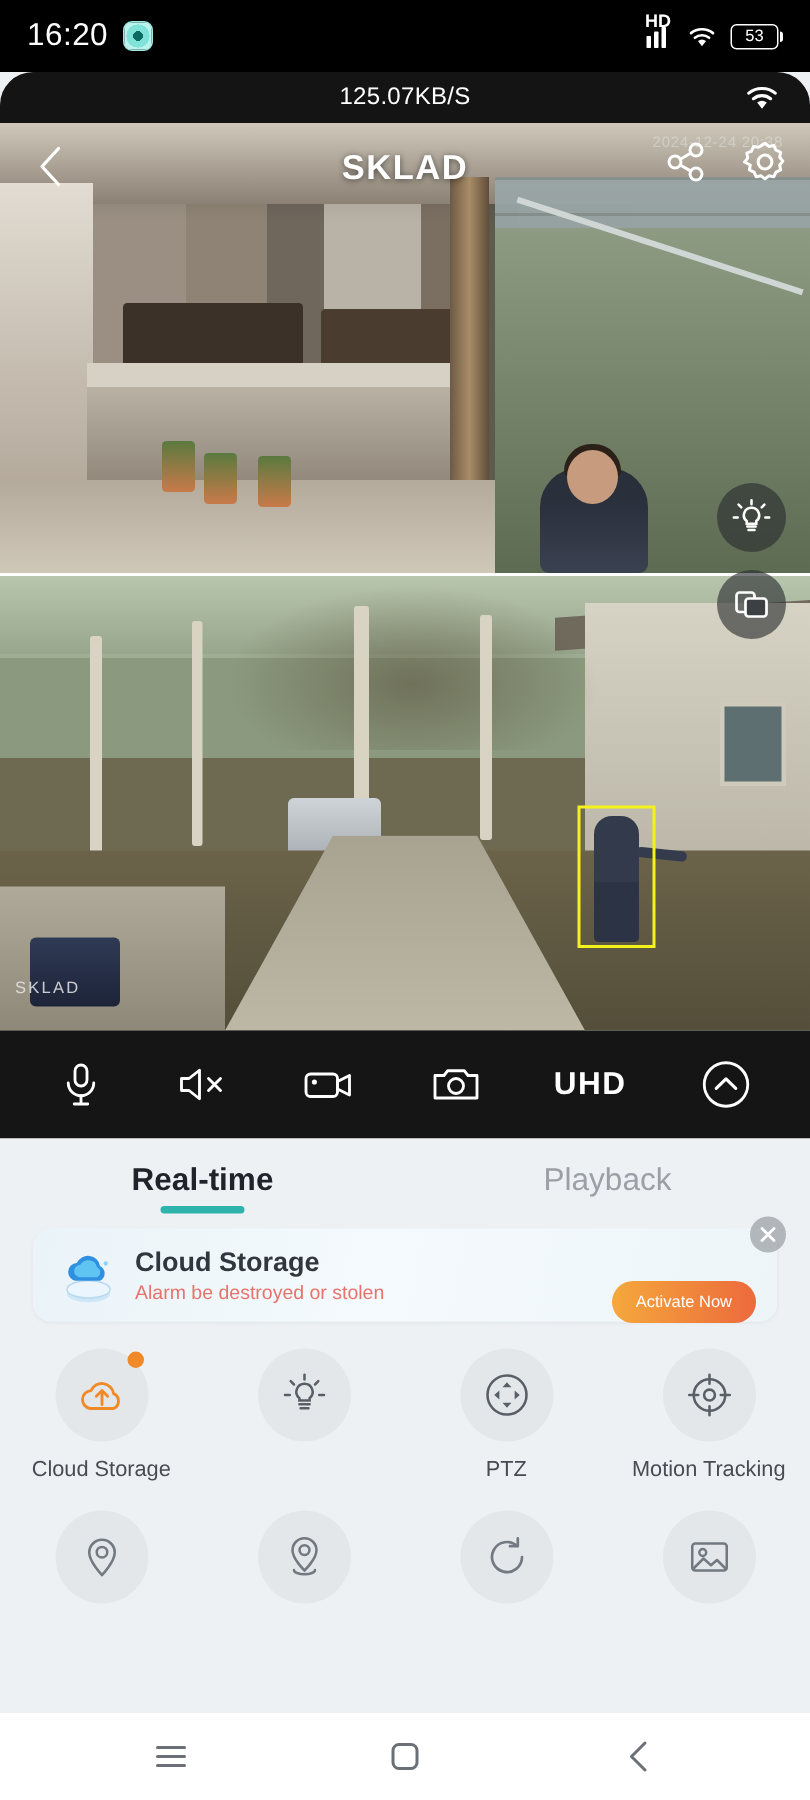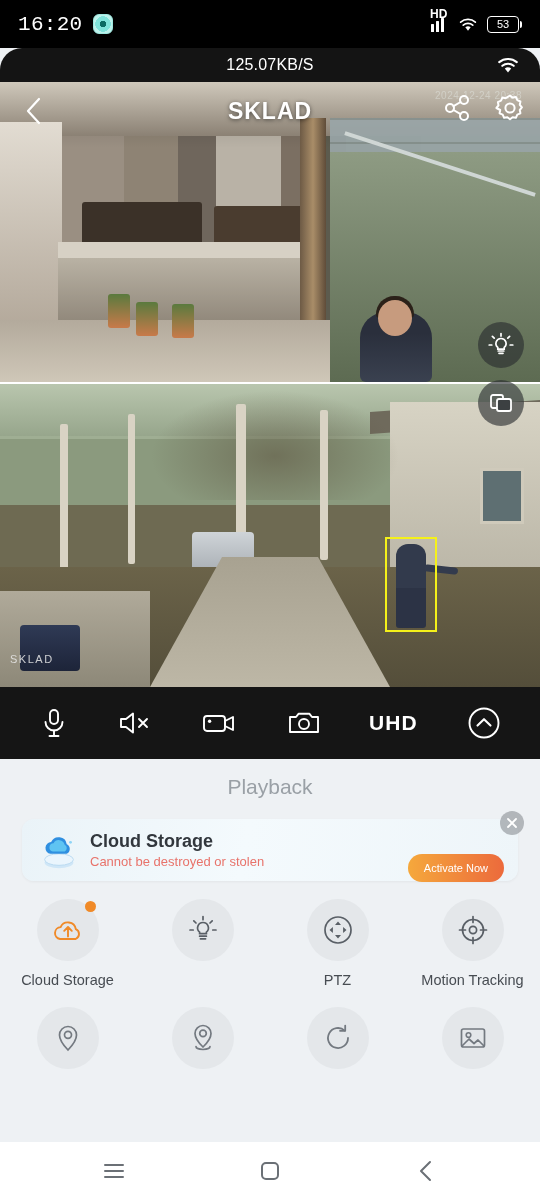--- a/index.html
+++ b/index.html
@@ -10,21 +10,21 @@
     overflow: hidden;
   }
   .phone { position: relative; width: 540px; height: 1200px; background: #eef1f4; }
 
   
   .statusbar {
     height: 48px; background: #000; color: #fff;
     display: flex; align-items: center; justify-content: space-between;
     padding: 0 18px;
   }
-  .sb-left { display: flex; align-items: center; gap: 10px; font-family: Liberation Mono, monospace; }
+  .sb-left { display: flex; align-items: center; gap: 10px; }
   .sb-time { font-size: 21px; font-weight: 500; letter-spacing: .3px; }
   .sb-appicon {
     width: 20px; height: 20px; border-radius: 6px;
     background: radial-gradient(circle at 50% 50%, #0b6b63 0 25%, #7fe3da 26% 60%, #bdf2ec 61% 100%);
     border: 1px solid #9fe8e0;
   }
   .sb-right { display: flex; align-items: center; gap: 9px; }
   .sig { position: relative; display: flex; align-items: flex-end; gap: 2px; height: 16px; }
   .sig i { display: block; width: 3px; background: #fff; border-radius: .5px; }
   .sig i:nth-child(1) { height: 5px; }
@@ -403,37 +403,41 @@
     <div class="tb-item tb-text">UHD</div>
     <div class="tb-item">
       <svg width="34" height="34" viewBox="0 0 34 34">
         <circle cx="17" cy="17" r="14.5" stroke="#fff" stroke-width="1.9" fill="none"></circle>
         <path d="M10.5 19.6L17 13.2l6.5 6.4" stroke="#fff" stroke-width="2.1" fill="none" stroke-linecap="round" stroke-linejoin="round"></path>
       </svg>
     </div>
   </div>
 
   <div class="tabs">
+    <div class="tab active">
+      <span>Real-time</span>
+      <span class="ul"></span>
+    </div>
     <div class="tab">
       <span>Playback</span>
     </div>
   </div>
 
   <div class="promo-wrap">
     <div class="promo">
       <svg class="promo-icon" viewBox="0 0 48 48">
         <ellipse cx="24" cy="37" rx="15" ry="6" fill="#cfe6f7"></ellipse>
         <ellipse cx="24" cy="34" rx="15" ry="6" fill="#eaf5fd" stroke="#b9d9f0" stroke-width="1"></ellipse>
         <path d="M15 28a6.2 6.2 0 0 1 .8-12.3 8.6 8.6 0 0 1 16.3 2.2A5.6 5.6 0 0 1 32 28z" fill="#2f8fe0"></path>
         <path d="M17.5 25.6a4.4 4.4 0 0 1 .8-8.7 6.3 6.3 0 0 1 11.6 1.6 4 4 0 0 1 .1 7.1z" fill="#5fc4f2"></path>
         <circle cx="36" cy="16" r="1.5" fill="#8fd4f6"></circle>
       </svg>
       <div class="promo-text">
         <div class="promo-title">Cloud Storage</div>
-        <div class="promo-sub">Cannot be destroyed or stolen</div>
+        <div class="promo-sub">Alarm be destroyed or stolen</div>
       </div>
       <button class="promo-cta">Activate Now</button>
     </div>
     <div class="promo-close">
       <svg width="12" height="12" viewBox="0 0 12 12">
         <path d="M2 2l8 8M10 2l-8 8" stroke="#fff" stroke-width="1.8" stroke-linecap="round"></path>
       </svg>
     </div>
   </div>
 

